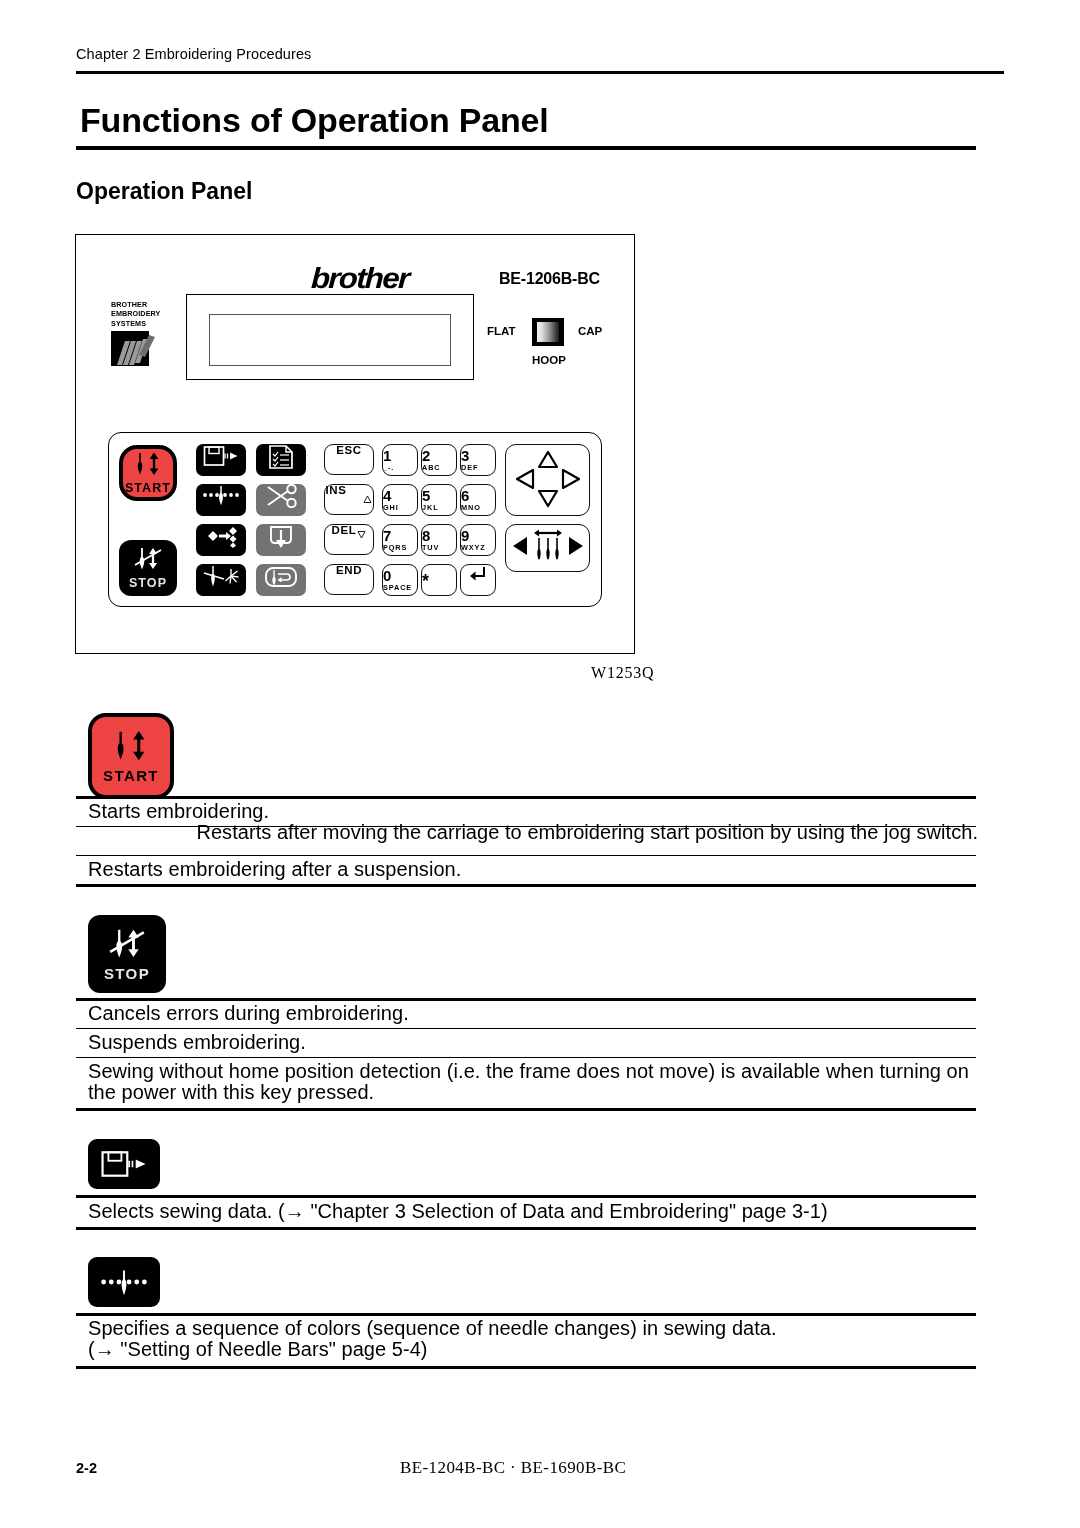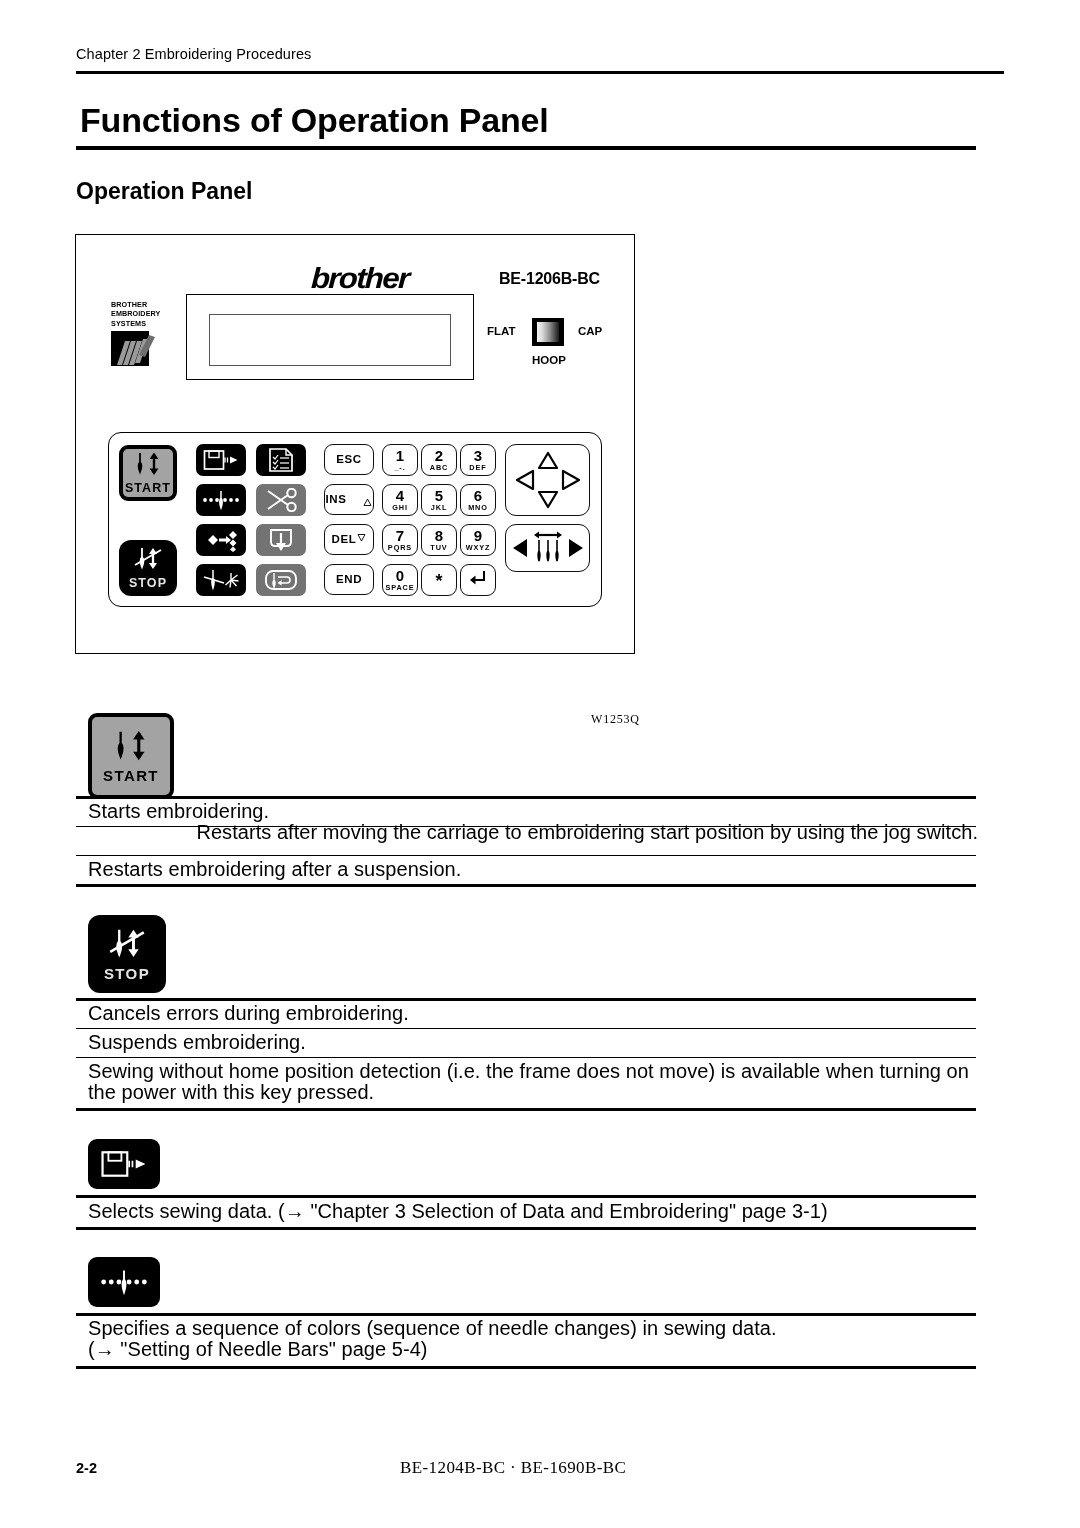--- a/index.html
+++ b/index.html
@@ -192,40 +192,39 @@
     border-radius: 13px;
     box-sizing: border-box;
     background: #fff;
   }
 
   
   .key {
     position: absolute;
     box-sizing: border-box;
     display: flex;
-    align-items: center;
     justify-content: center;
   }
   .key-dark {
     background: #000;
     border-radius: 7px;
   }
   .key-gray {
     background: #737373;
     border-radius: 7px;
   }
   .key-light {
     background: #fff;
     border: 1.4px solid #111;
     border-radius: 9px;
   }
   .key-startbox {
-    background: #a3a3a3;
+    background: #ef4444;
     border: 4px solid #000;
-    border-radius: 9px;
+    border-radius: 18px;
   }
   .key-stopbox {
     background: #000;
     border-radius: 12px;
   }
   .key-pad-group {
     background: #fff;
     border: 1.4px solid #111;
     border-radius: 11px;
   }
@@ -271,24 +270,23 @@
     letter-spacing: 1.1px;
     line-height: 1;
   }
 
   
   .fig-caption {
     position: absolute;
     left: 591px;
     top: 664px;
     font-family: "Liberation Serif", serif;
-    font-size: 12px;
+    font-size: 16px;
     letter-spacing: 0.8px;
     white-space: nowrap;
-    margin-top: 48px;
   }
 
   
   .kd-icon {
     position: absolute;
   }
   .rule {
     position: absolute;
     left: 76px;
     width: 900px;

